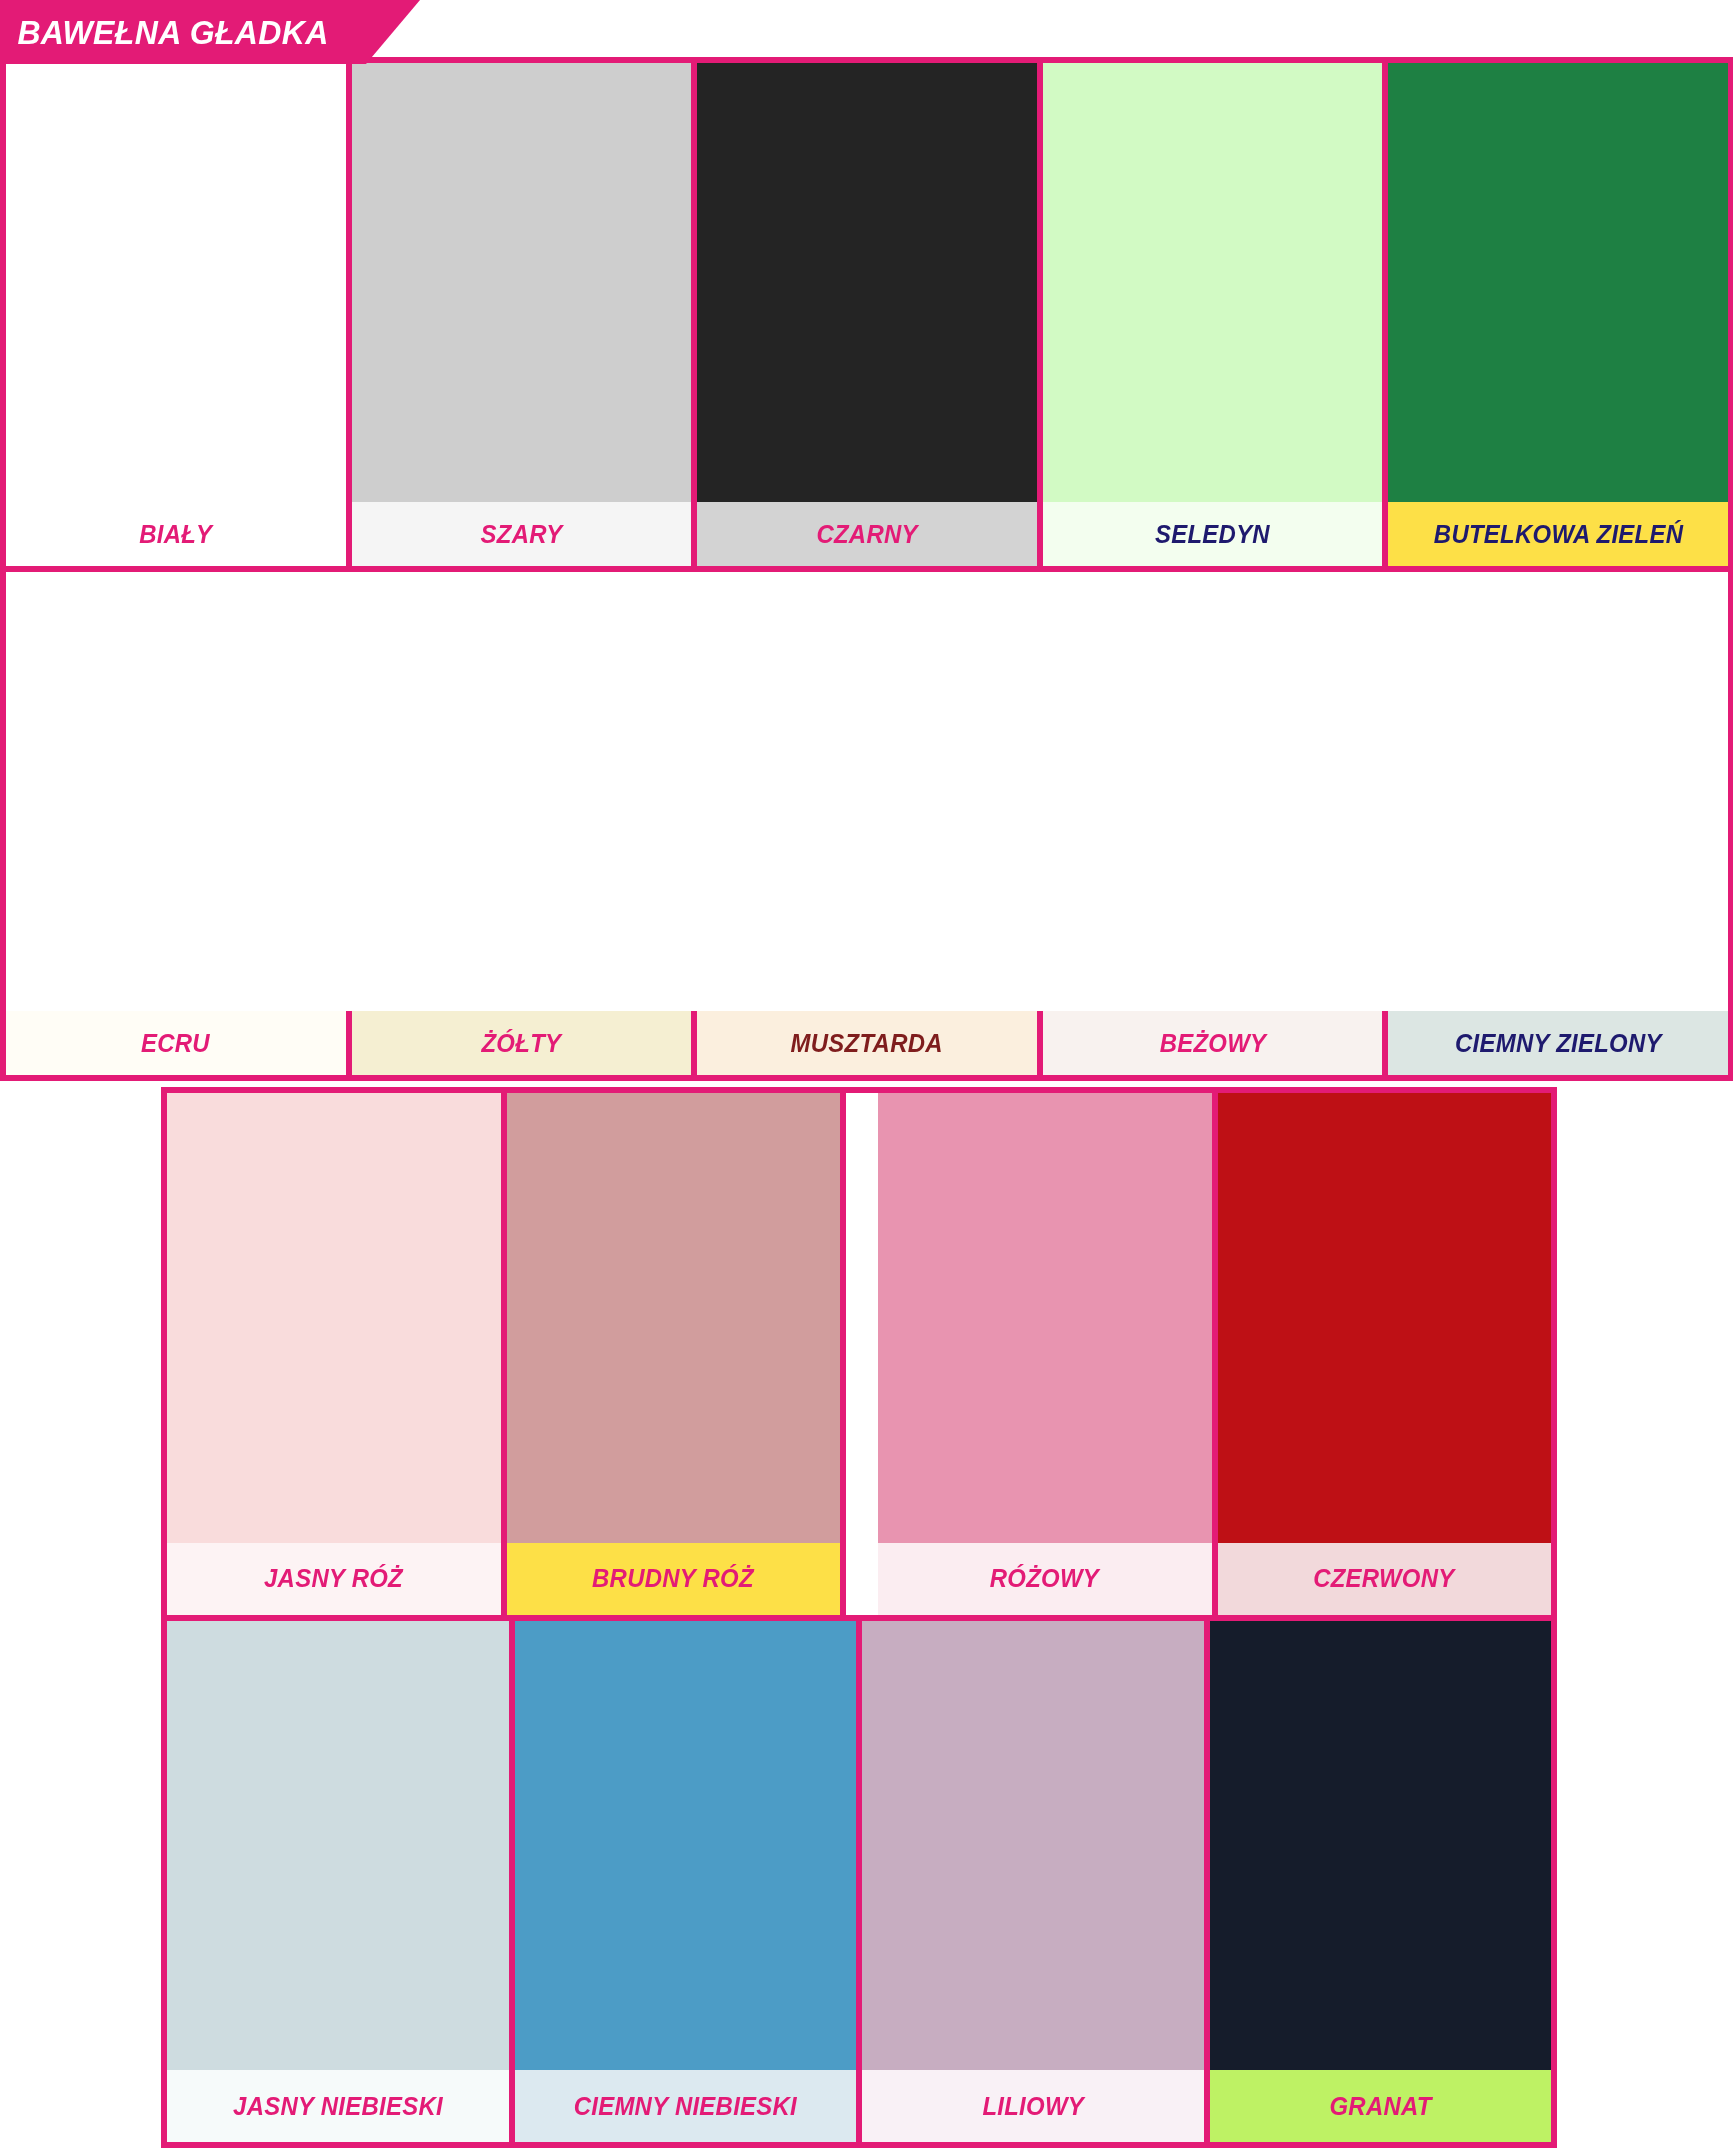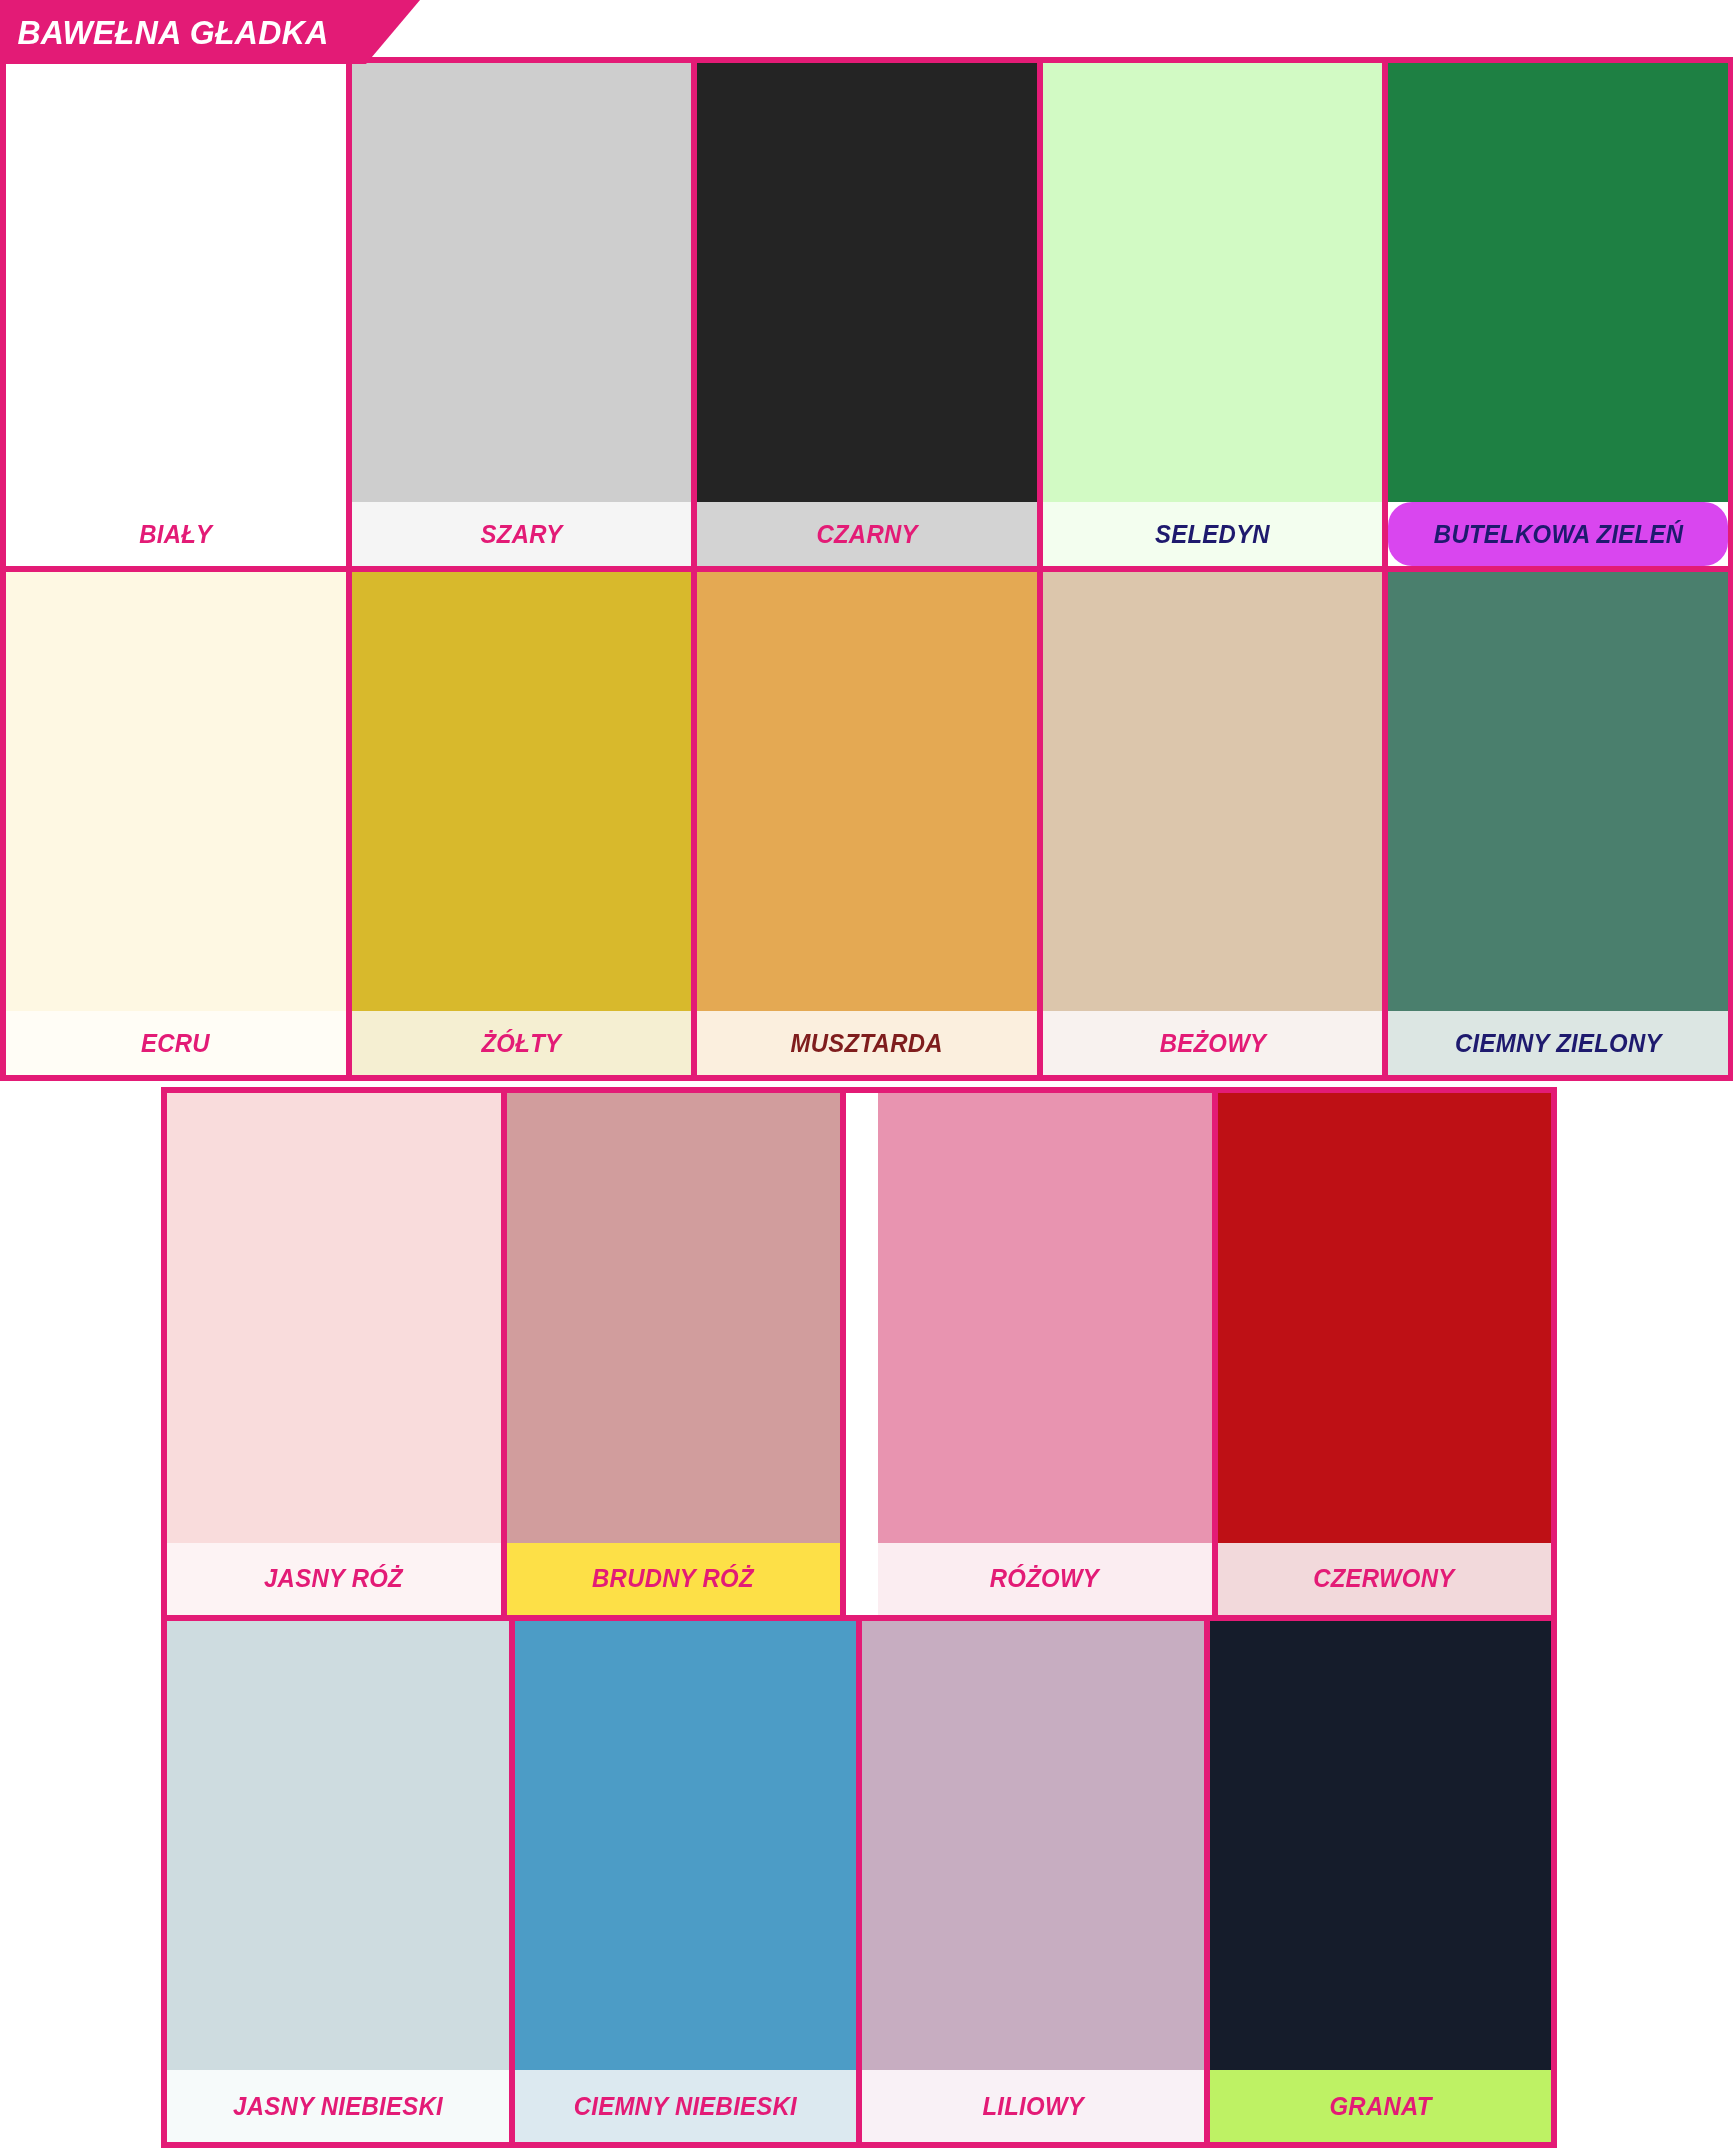--- a/index.html
+++ b/index.html
@@ -60,21 +60,21 @@
     width: 1396px;
     height: 1061px;
     flex-direction: column;
   }
 
   .row {
     display: flex;
     flex: 1 1 0;
     min-height: 0;
   }
-  .block-top .row + .row { border-top: 6.7px solid #E31B76; }
+  .block-top .row + .row { border-top: 6.7px solid #E31B76; align-items: flex-end; }
   .block-bottom .row + .row { border-top: 6.7px solid #E31B76; }
 
   .cell {
     flex: 1 1 0;
     min-width: 0;
     display: flex;
     flex-direction: column;
     position: relative;
   }
   .cell + .cell { border-left: 6.7px solid #E31B76; }
@@ -133,21 +133,21 @@
         </div>
     </div>
     <div class="cell" style="border-color: rgb(227, 27, 118);">
       <div class="swatch" style="background: rgb(210, 250, 196);"></div>
       <div class="label" style="background: rgb(243, 254, 239); color: rgb(30, 26, 110);">
           <span>SELEDYN</span>
         </div>
     </div>
     <div class="cell" style="border-color: rgb(227, 27, 118);">
       <div class="swatch" style="background: rgb(30, 128, 67);"></div>
-      <div class="label" style="background: #d946ef; color: rgb(30, 26, 110); border-radius: 24px;">
+      <div class="label" style="background: #fde047; color: rgb(30, 26, 110);">
           <span>BUTELKOWA ZIELEŃ</span>
         </div>
     </div>
   </div>
 
   <div class="row" style="border-color: rgb(227, 27, 118);">
     <div class="cell" style="border-color: rgb(227, 27, 118);">
       <div class="swatch" style="background: rgb(254, 248, 227);"></div>
       <div class="label" style="background: rgb(255, 253, 246); color: rgb(227, 27, 118);">
           <span>ECRU</span>

